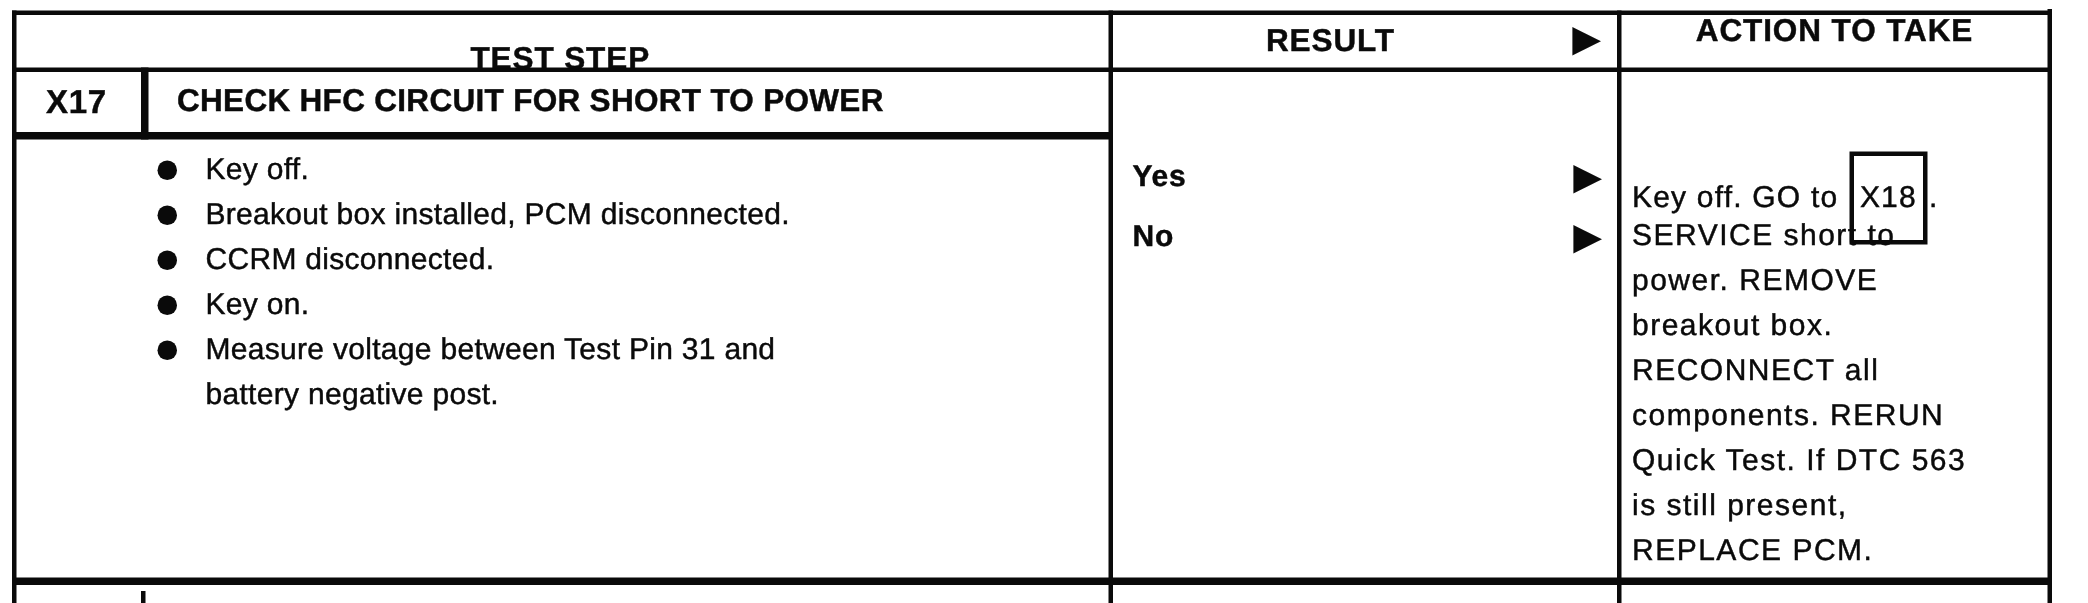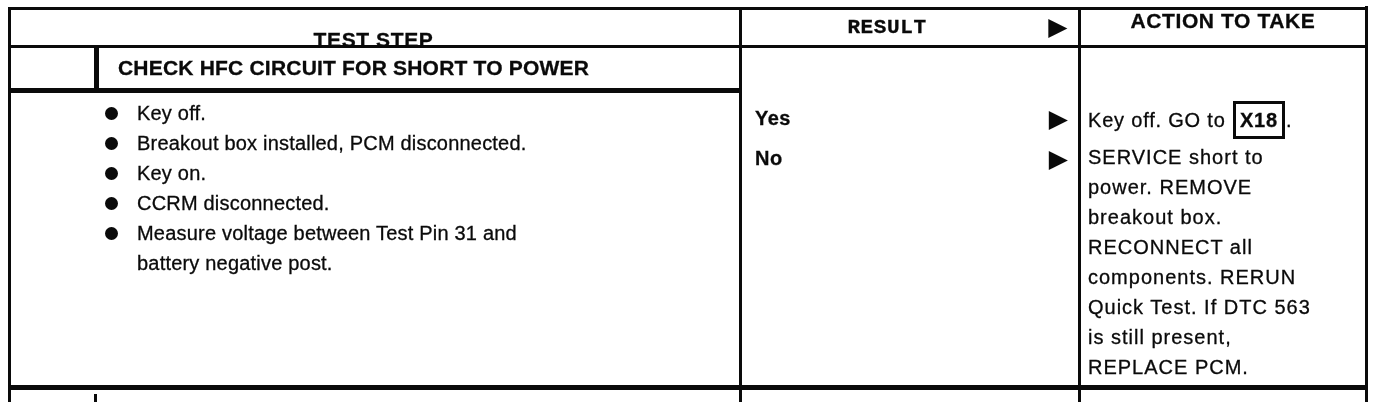--- a/index.html
+++ b/index.html
@@ -24,21 +24,21 @@
   .l-stepdiv{left:94px;top:45px;width:5px;height:48px;}
   .l-stepdiv-next{left:94px;top:394px;width:3px;height:8px;}
   .l-col1   {left:739px;top:7px;width:3px;height:395px;}
   .l-col2   {left:1078px;top:7px;width:3px;height:395px;}
   .l-right  {left:1365px;top:6px;width:3px;height:396px;}
 
   .cell{position:absolute;display:flex;align-items:center;}
   .hdr{font-weight:bold;font-size:21px;letter-spacing:0.6px;justify-content:center;}
   .hdr-test  {left:8px;  top:10px;width:731px;height:35px;margin-top:12px;}
   .hdr-result{left:742px;top:10px;width:336px;height:35px;position:absolute;}
-  .hdr-result .label{margin-right:46px;font-family:Liberation Mono, monospace;}
+  .hdr-result .label{margin-right:46px;}
   .hdr-action{left:1081px;top:10px;width:284px;height:21px;}
   .arrow{
     font-size:25px;line-height:1;color:var(--ink);
     -webkit-text-stroke:0;
   }
   .hdr-arrow{position:absolute;right:10px;top:4px;}
 
   .step-id{left:8px;top:48px;width:86px;height:40px;justify-content:center;
     font-weight:bold;font-size:22px;letter-spacing:0.5px;}
   .step-title{left:99px;top:48px;width:640px;height:40px;padding-left:19px;
@@ -52,22 +52,22 @@
   .btext{font-size:20px;line-height:30px;letter-spacing:0.2px;white-space:pre-line;}
   .b-bold .btext{font-weight:bold;}
 
   .result-rows{position:absolute;left:755px;top:98px;width:313px;}
   .result-row{display:flex;justify-content:space-between;align-items:center;height:40px;gap:28px;}
   .result-label{font-weight:bold;font-size:20px;line-height:28px;letter-spacing:0.5px;}
   .result-row .arrow{margin-top:1px;}
 
   .action-yes{position:absolute;left:1088px;top:101px;width:275px;
     font-size:20px;line-height:28px;letter-spacing:0.8px;white-space:nowrap;}
-  .step-ref{display:inline-block;border:3px solid var(--ink);padding:4px 4px;
-    font-weight:bold;margin:0 1px;line-height:24px;}
+  .step-ref{display:inline-block;border:3px solid var(--ink);padding:16px 4px;
+    font-weight:normal;margin:0 1px;line-height:24px;}
   .action-no{position:absolute;left:1088px;top:142px;width:280px;
     font-size:20px;line-height:30px;letter-spacing:1px;white-space:pre-line;}
 </style>
 </head>
 <body>
 
 <div class="page">
 
   <div class="hline l-top"></div>
   <div class="hline l-hdr-bottom"></div>
@@ -84,40 +84,43 @@
     <span>TEST STEP</span>
   </div>
   <div class="cell hdr hdr-result">
     <span class="label">RESULT</span>
     <span class="arrow hdr-arrow">▶</span>
   </div>
   <div class="cell hdr hdr-action">
     <span>ACTION TO TAKE</span>
   </div>
 
+  <div class="cell step-id">
+    <span>X17</span>
+  </div>
   <div class="cell step-title">
     <span>CHECK HFC CIRCUIT FOR SHORT TO POWER</span>
   </div>
 
   <div class="bullets">
     <div class="bullet">
       <span class="dot"></span>
       <span class="btext">Key off.</span>
     </div>
     <div class="bullet">
       <span class="dot"></span>
       <span class="btext">Breakout box installed, PCM disconnected.</span>
     </div>
     <div class="bullet">
       <span class="dot"></span>
-      <span class="btext">Key on.</span>
+      <span class="btext">CCRM disconnected.</span>
     </div>
     <div class="bullet">
       <span class="dot"></span>
-      <span class="btext">CCRM disconnected.</span>
+      <span class="btext">Key on.</span>
     </div>
     <div class="bullet">
       <span class="dot"></span>
       <span class="btext">Measure voltage between Test Pin 31 and
 battery negative post.</span>
     </div>
   </div>
 
   <div class="result-rows">
     <div class="result-row">

